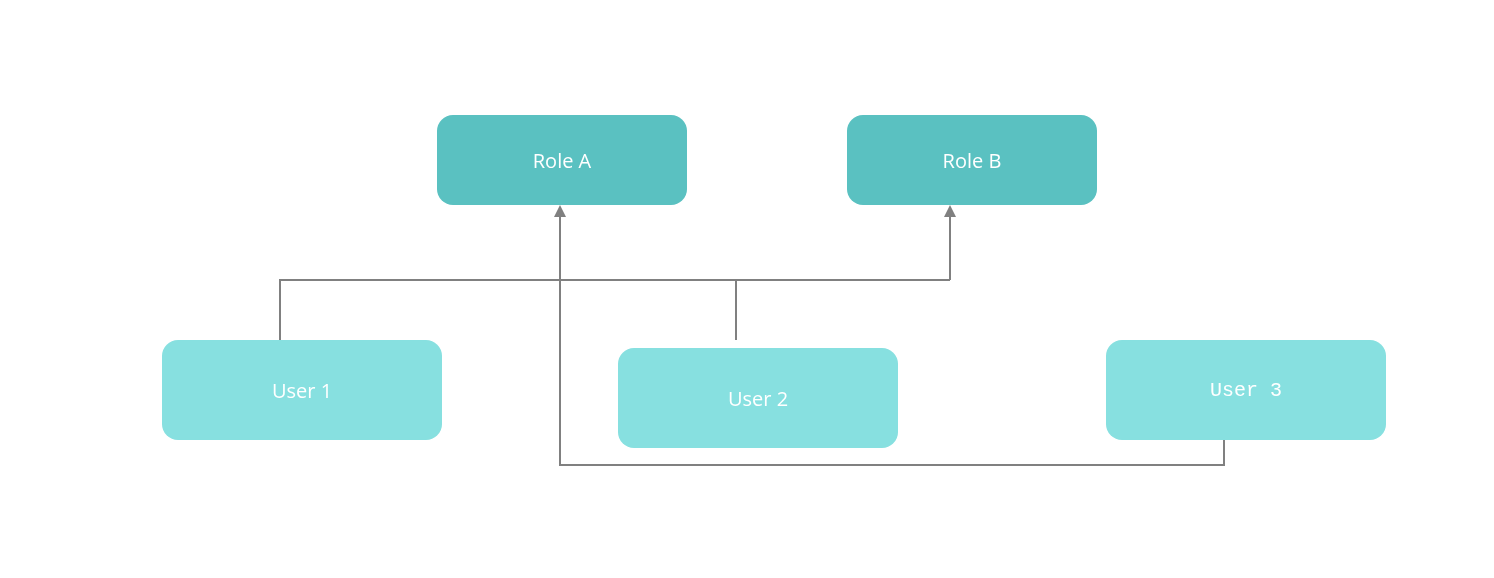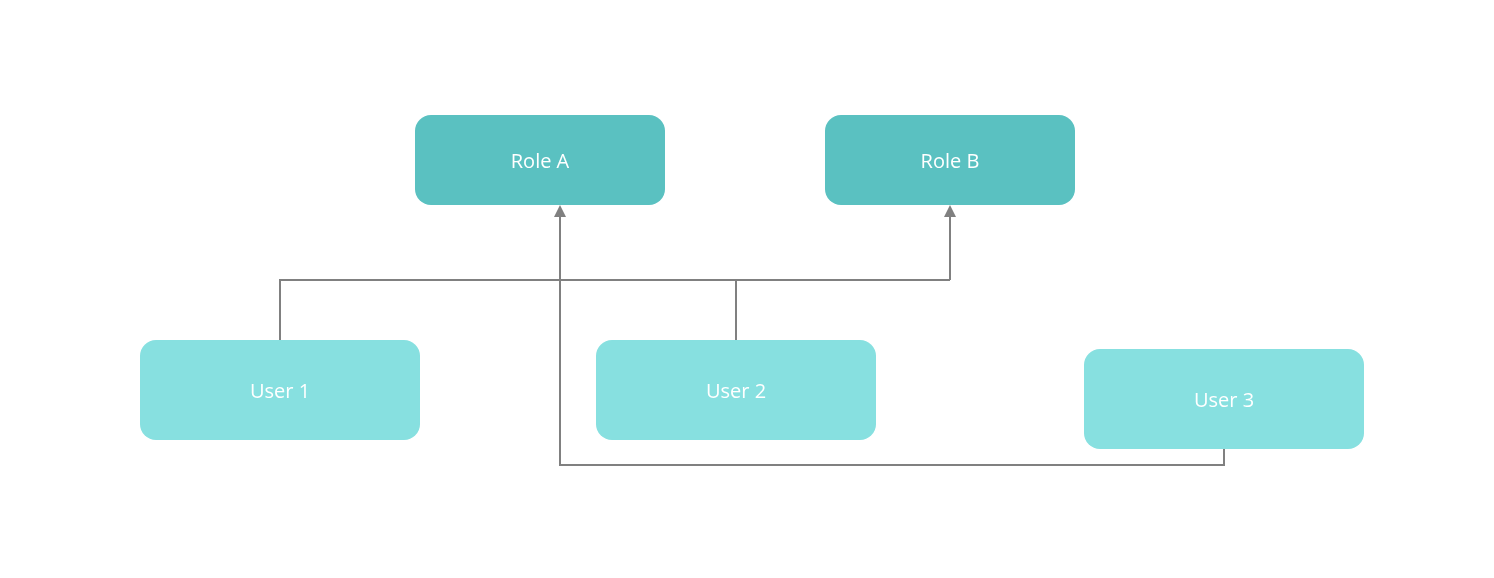--- a/index.html
+++ b/index.html
@@ -21,20 +21,21 @@
     }
     .node {
       position: absolute;
       display: flex;
       align-items: center;
       justify-content: center;
       border-radius: 16px;
       color: #ffffff;
       font-size: 20px;
       font-weight: 400;
+      margin-left: 22px;
     }
     .role-node {
       width: 250px;
       height: 90px;
       background: #5ac1c1;
     }
     .user-node {
       width: 280px;
       height: 100px;
       background: #87e0e0;
@@ -47,25 +48,26 @@
       left: 825px;
       top: 115px;
       text-align: right;
     }
     #user-1 {
       left: 140px;
       top: 340px;
     }
     #user-2 {
       left: 596px;
-      top: 340px;
+      top: 348px;
     }
     #user-3 {
       left: 1084px;
-      top: 349px;
+      top: 340px;
+      font-family: Liberation Mono, monospace;
     }
     svg.connectors {
       position: absolute;
       left: 0;
       top: 0;
       width: 1494px;
       height: 578px;
       pointer-events: none;
     }
     .connector-line {

